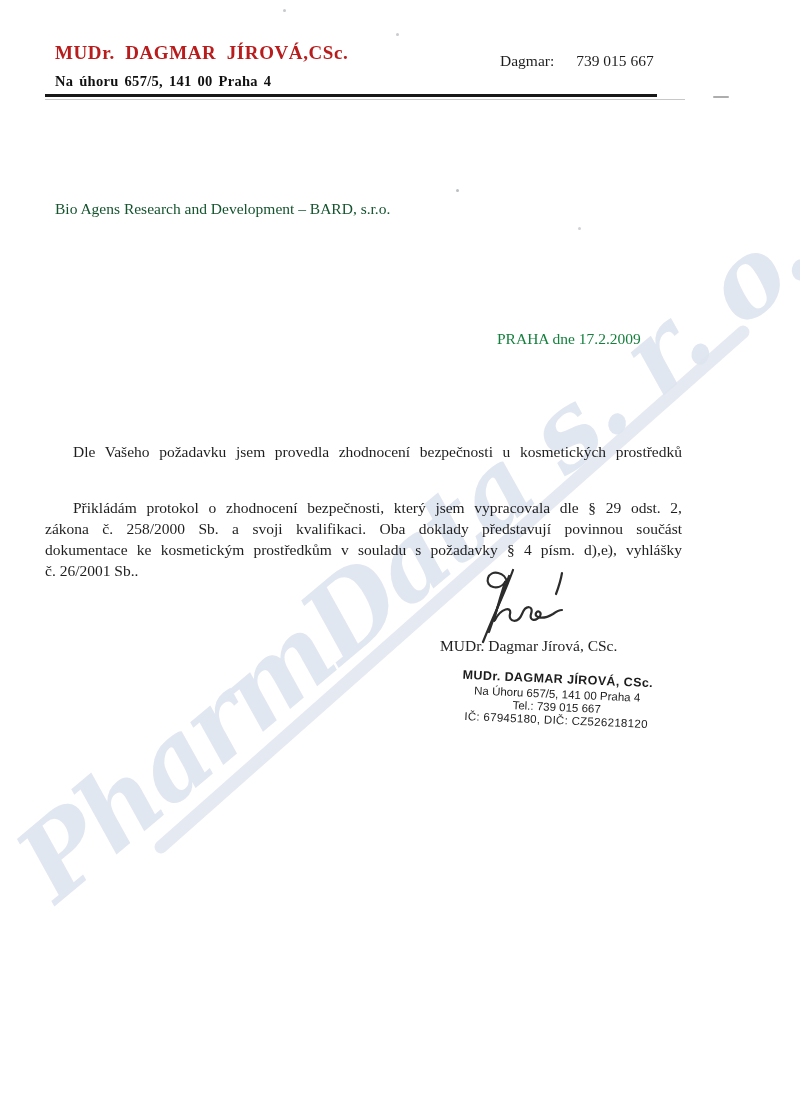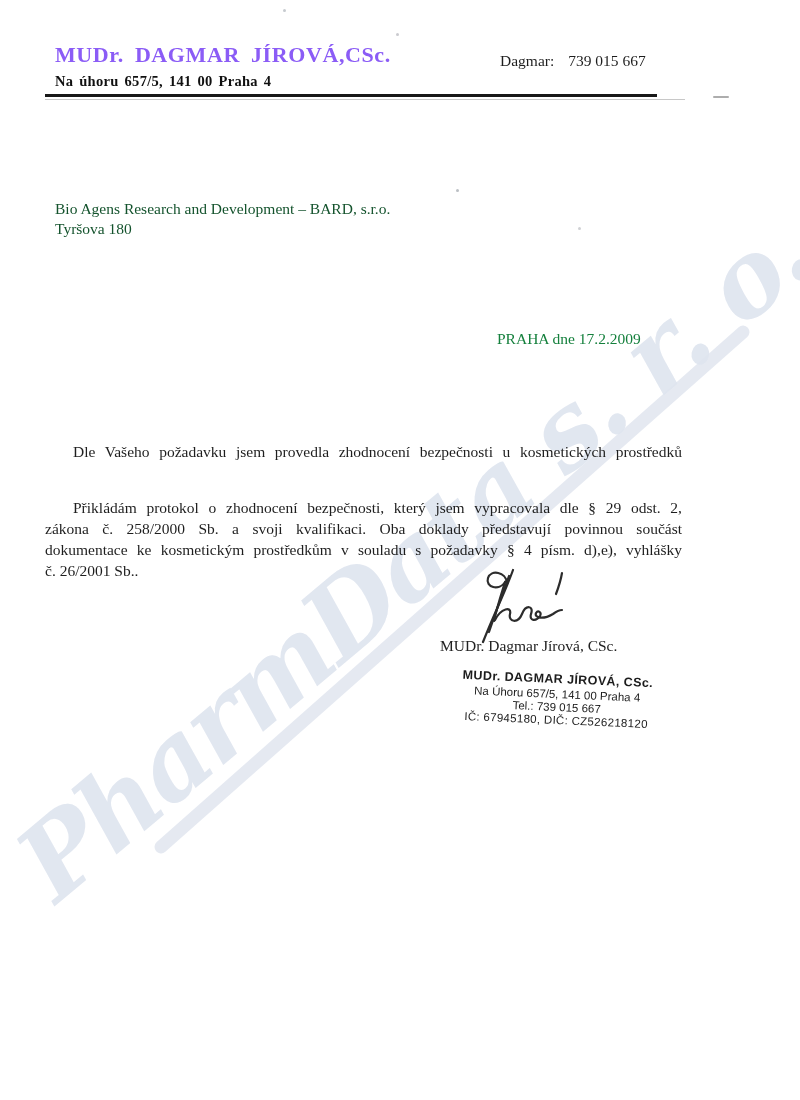--- a/index.html
+++ b/index.html
@@ -16,29 +16,29 @@
     color:#dfe5ef;opacity:.92;transform:rotate(-40deg);transform-origin:50% 50%;
     user-select:none;
   }
   .wm-swash{
     position:absolute;left:57px;top:583px;width:790px;height:13px;border-radius:8px;
     background:#e2e7f0;opacity:.9;transform:rotate(-41.5deg);transform-origin:50% 50%;
   }
   .content{position:absolute;inset:0;z-index:1;}
   
   .lh-name{
-    position:absolute;left:55px;top:42px;font-size:22px;font-weight:bold;color:#8b5cf6;
+    position:absolute;left:55px;top:42px;font-size:19px;font-weight:bold;color:#b91c1c;
     letter-spacing:.6px;word-spacing:5px;white-space:nowrap;
   }
   .lh-address{
     position:absolute;left:55px;top:73px;font-size:14.5px;font-weight:bold;color:#101010;
     letter-spacing:.3px;word-spacing:2px;white-space:nowrap;
   }
   .lh-phone{position:absolute;left:500px;top:52px;font-size:15.5px;color:#1e1e1e;white-space:nowrap;}
-  .lh-phone .num{margin-left:14px;}
+  .lh-phone .num{margin-left:22px;}
   .rule-main{position:absolute;left:45px;top:94px;width:612px;height:3px;background:#181818;}
   .rule-echo{position:absolute;left:45px;top:99px;width:640px;height:1px;background:#9a9a9a;opacity:.55;}
   
   .recipient{position:absolute;left:55px;top:199px;font-size:15.5px;line-height:20px;color:#14532d;}
   
   .dateline{position:absolute;left:497px;top:330px;font-size:15.5px;color:#15803d;white-space:nowrap;}
   
   .subject{position:absolute;left:46px;top:400px;font-size:15.5px;color:#1e1e1e;white-space:nowrap;}
   .subject .b{font-weight:bold;}
   
@@ -85,21 +85,20 @@
     <div class="lh-name">MUDr. DAGMAR JÍROVÁ,CSc.</div>
     <div class="lh-address">Na úhoru 657/5, 141 00  Praha  4</div>
     <div class="lh-phone">
       <span>Dagmar:</span><span class="num">739 015 667</span>
     </div>
     <div class="rule-main"></div>
     <div class="rule-echo"></div>
 
     <div class="recipient">
       <div>Bio Agens Research and Development – BARD, s.r.o.</div>
-      <div>Tyršova 180</div>
     </div>
 
     <div class="dateline">PRAHA dne 17.2.2009</div>
 
 
     <div class="para p1">
       <div class="jline indent">Dle Vašeho požadavku jsem provedla zhodnocení bezpečnosti u kosmetických prostředků</div>
     </div>
 
     <div class="para p2">

